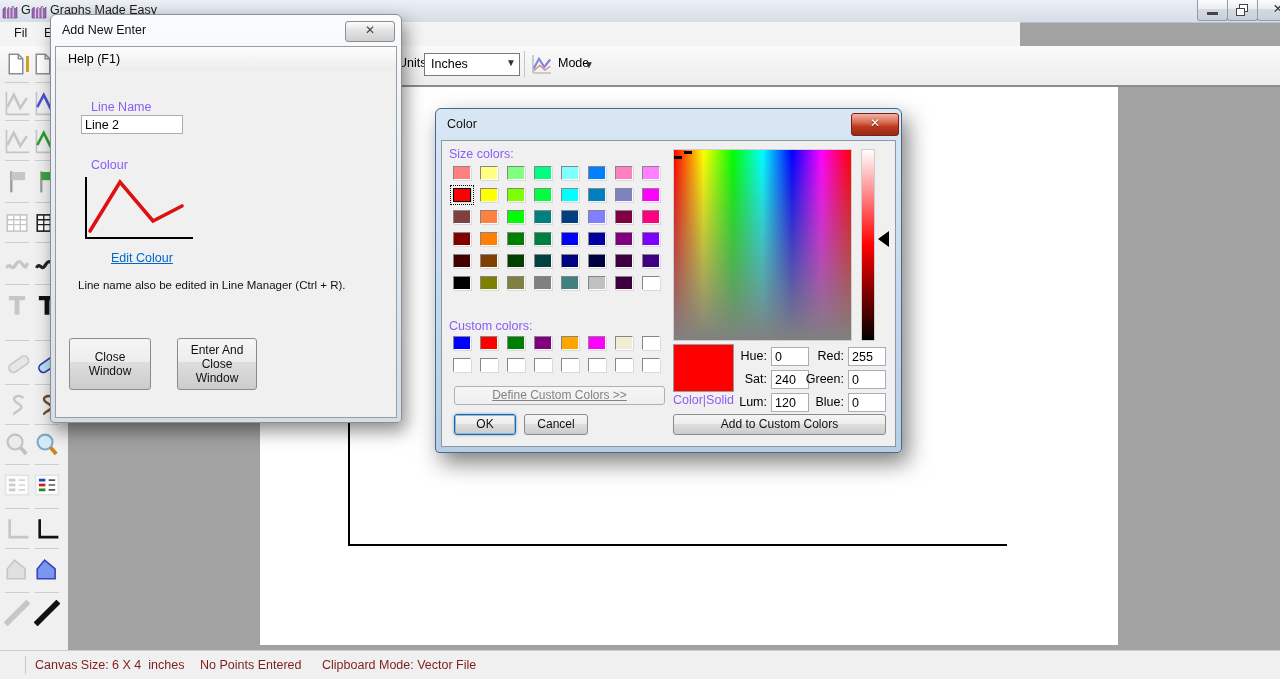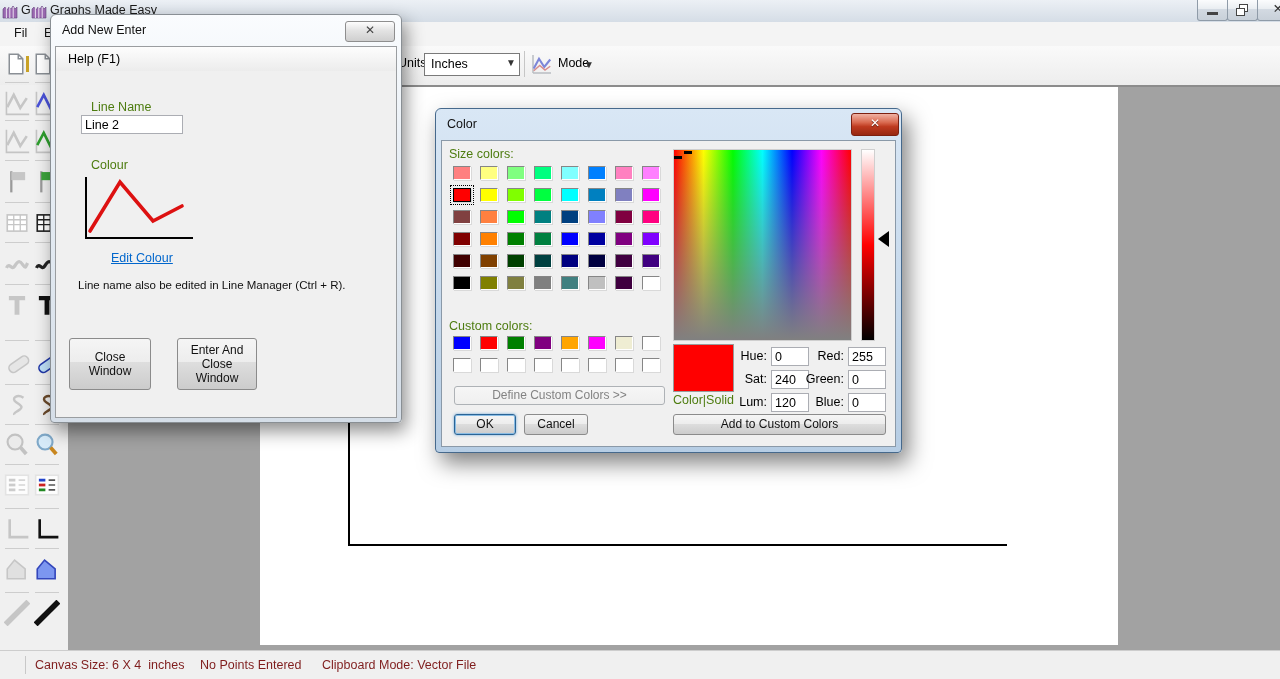--- a/index.html
+++ b/index.html
@@ -6,21 +6,21 @@
   .screen{position:relative;width:1280px;height:679px;overflow:hidden;background:#A2A2A2;
           font-family:"Liberation Sans",sans-serif;font-size:12.5px;color:#000;}
   .abs{position:absolute;}
 
   
   .titlebar{left:0;top:0;width:1280px;height:22px;background:linear-gradient(#ECF0F5,#D5DDE6);border-bottom:1px solid #B9C2CC;}
   .titlebar .t-txt{position:absolute;top:3px;font-size:12.5px;color:#1A1A1A;}
   .appicon{position:absolute;top:3px;width:16px;height:16px;}
   .capbtn{position:absolute;top:0;height:20px;background:linear-gradient(#FBFCFD,#E9EDF1 45%,#D3DAE2 46%,#C8D0D9);
           border:1px solid #8F9BA8;border-top:none;border-radius:0 0 3px 3px;text-align:center;color:#333;}
-  .menubar{left:0;top:22px;width:1280px;height:24px;background:#F4F4F4;}
+  .menubar{left:0;top:22px;width:1020px;height:24px;background:#F4F4F4;}
   .menuitem{position:absolute;top:4px;color:#111;}
   .toolbar-top{left:0;top:46px;width:1280px;height:39px;background:linear-gradient(#FAFAFA,#EDEDED);border-bottom:2px solid #8C8C8C;}
   .tb-btn{position:absolute;width:24px;height:24px;top:6px;}
   .combo{position:absolute;left:424px;top:7px;width:94px;height:21px;background:#fff;border:1px solid #7A7A7A;}
   .combo .val{position:absolute;left:6px;top:3px;}
   .combo .arr{position:absolute;right:3px;top:3px;font-size:10px;color:#333;}
   .vsep{position:absolute;top:5px;width:1px;height:26px;background:#C6C6C6;}
   .caret{font-size:10px;color:#333;}
 
   
@@ -43,21 +43,21 @@
   .dlg .title{position:absolute;left:11px;top:8px;color:#111;}
   .dlg-client{position:absolute;background:#F0F0F0;}
 
   .addline{left:50px;top:14px;width:350px;height:407px;background:linear-gradient(#FAFCFE,#E6EDF4 40%,#D5DEE8);
            border:1px solid #898F94;box-shadow:4px 8px 18px rgba(0,0,0,.45);}
   .addline .dlg-client{left:4px;top:31px;width:340px;height:370px;border:1px solid #9A9DA0;}
   .close-silver{position:absolute;left:294px;top:6px;width:48px;height:19px;border:1px solid #8E8E8E;border-radius:3px;
                 background:linear-gradient(#FDFDFD,#E3E3E3 45%,#CFCFCF);text-align:center;line-height:17px;font-size:12px;color:#444;}
   .menustrip{position:absolute;left:0;top:0;width:100%;height:24px;background:linear-gradient(#FDFDFD,#ECECEC);}
   .menustrip span{position:absolute;left:12px;top:5px;}
-  .field-label{position:absolute;color:#4d7c0f;}
+  .field-label{position:absolute;color:#8b5cf6;}
   .txtinput{position:absolute;height:17px;border:1px solid #ABADB3;background:#fff;font-family:"Liberation Sans",sans-serif;
             font-size:12.5px;padding:0 3px;}
   .chartprev{position:absolute;left:29px;top:130px;width:106px;height:60px;border-left:2px solid #000;border-bottom:2px solid #000;}
   .link{position:absolute;color:#0066CC;text-decoration:underline;}
   .note{position:absolute;font-size:11.5px;color:#111;}
   .btn{position:absolute;border:1px solid #8B8B8B;border-radius:3px;text-align:center;color:#111;
        background:linear-gradient(#F5F5F5,#EDEDED 45%,#DEDEDE 46%,#CCCCCC);font-size:12px;}
   .bigbtn{height:52px;display:flex;align-items:center;justify-content:center;padding:2px;box-sizing:border-box;}
 
   .colordlg{left:435px;top:108px;width:465px;height:343px;background:linear-gradient(#D9E7F5,#B6CDE4);
@@ -75,21 +75,21 @@
      linear-gradient(to right,#FF0000 0%,#FFFF00 16.7%,#00FF00 33.3%,#00FFFF 50%,#0000FF 66.7%,#FF00FF 83.3%,#FF0000 100%);}
   .gmark{position:absolute;background:#000;}
   .lumbar{position:absolute;left:419px;top:8px;width:12px;height:190px;border:1px solid #CFCFCF;
      background:linear-gradient(to bottom,#FFFFFF,#FF0000 50%,#000000);}
   .lumarrow{position:absolute;left:436px;top:90px;width:0;height:0;
      border-top:8px solid transparent;border-bottom:8px solid transparent;border-right:11px solid #000;}
   .preview-sq{position:absolute;left:231px;top:203px;width:59px;height:46px;border:1px solid #9A9A9A;}
   .hslrgb-label{position:absolute;text-align:right;width:56px;}
   .num{position:absolute;width:30px;height:17px;border:1px solid #ABADB3;background:#fff;
        font-family:"Liberation Sans",sans-serif;font-size:12.5px;padding:0 3px;}
-  .btn.disabled{color:#838383;border-color:#AEB2B6;background:linear-gradient(#F6F6F6,#EFEFEF);}
+  .btn.disabled{color:#838383;border-color:#AEB2B6;background:linear-gradient(#F6F6F6,#EFEFEF);text-decoration:underline;}
   .btn.focused{border-color:#2A6496;box-shadow:inset 0 0 0 1px #89BCE4,0 0 3px #6FA8D8;}
 </style>
 </head>
 <body>
 
 <div class="screen">
 
   <div class="abs titlebar">
     <span class="appicon" style="left:2px">
       <svg viewBox="0 0 16 16">

